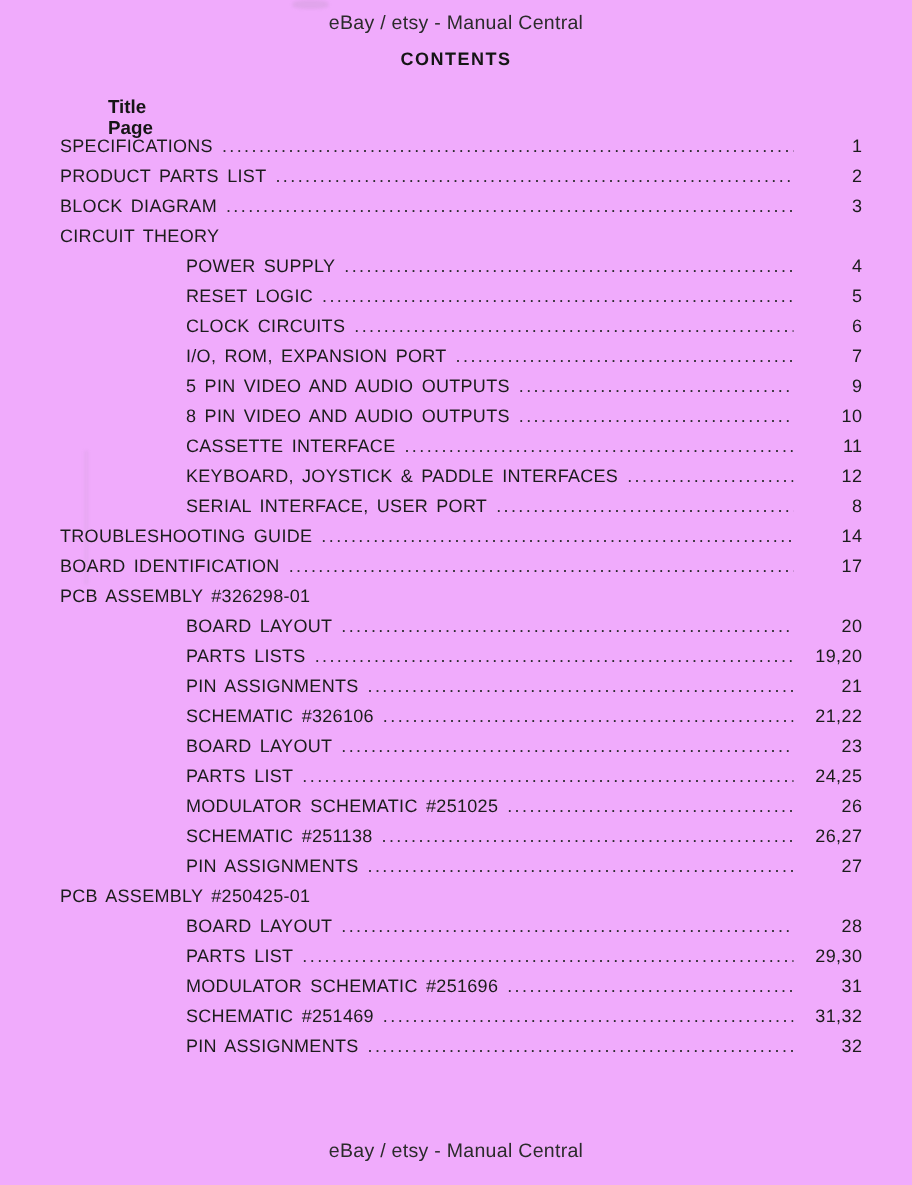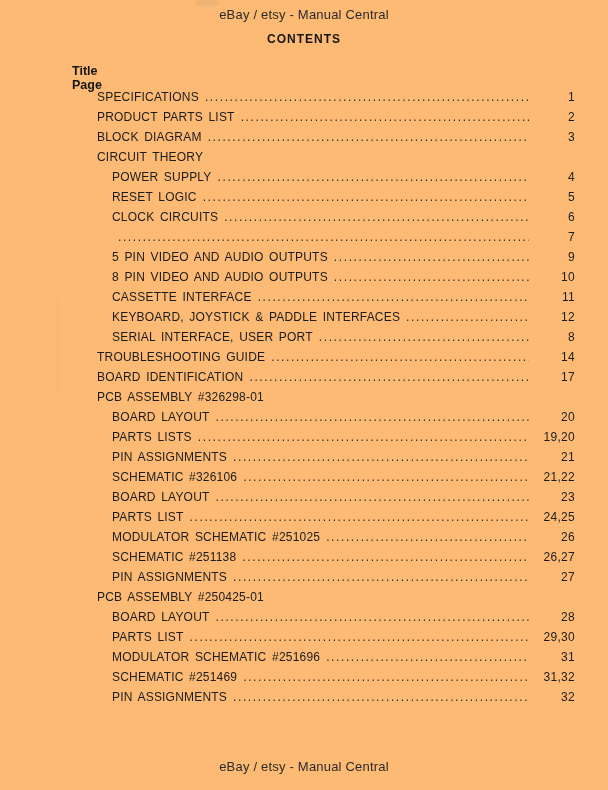--- a/index.html
+++ b/index.html
@@ -7,21 +7,21 @@
   body {
     background: #ffffff;
     font-family: "Liberation Sans", sans-serif;
     color: #1c1c1c;
     overflow: hidden;
   }
   .page {
     position: relative;
     width: 608px;
     height: 790px;
-    background: #fdba74;
+    background: #f0abfc;
   }
   
   .smudge-top {
     position: absolute; left: 195px; top: 0; width: 24px; height: 6px;
     background: rgba(120,120,120,0.12); border-radius: 40%;
     filter: blur(1px);
   }
   .smudge-left {
     position: absolute; left: 56px; top: 300px; width: 3px; height: 90px;
     background: rgba(140,140,140,0.08); border-radius: 2px;
@@ -41,25 +41,25 @@
     position: absolute; top: 64px; left: 72px; right: 35px;
     display: flex; justify-content: space-between;
     font-size: 12.5px; font-weight: 700; color: #151515; flex-direction: column;
   }
   .toc {
     position: absolute; top: 87px; left: 0; right: 0;
   }
   .toc-row {
     display: flex; align-items: baseline;
     height: 20px; line-height: 20px;
-    padding-left: 97px; padding-right: 33px;
+    padding-left: 40px; padding-right: 33px;
     font-size: 12px; letter-spacing: 0.2px; word-spacing: 2px;
     color: #1c1c1c;
   }
-  .toc-row.indent-1 { padding-left: 112px; }
+  .toc-row.indent-1 { padding-left: 112px; margin-left: 12px; }
   .toc-label { white-space: nowrap; }
   .leader {
     flex: 1 1 auto; overflow: hidden; white-space: nowrap;
     margin-left: 6px; margin-right: 2px;
     font-size: 12px; letter-spacing: 1.6px; color: #2a2a2a;
   }
   .leader::after {
     content: "..................................................................................................................................................";
   }
   .toc-row.no-page .leader::after { content: ""; }
@@ -127,20 +127,21 @@
         <span class="pagenum">5</span>
       </div>
 
       <div class="toc-row indent-1">
         <span class="toc-label">CLOCK CIRCUITS</span>
         <span class="leader"></span>
         <span class="pagenum">6</span>
       </div>
 
       <div class="toc-row indent-1">
+        <span class="toc-label">I/O, ROM, EXPANSION PORT</span>
         <span class="leader"></span>
         <span class="pagenum">7</span>
       </div>
 
 
       <div class="toc-row indent-1">
         <span class="toc-label">5 PIN VIDEO AND AUDIO OUTPUTS</span>
         <span class="leader"></span>
         <span class="pagenum">9</span>
       </div>

